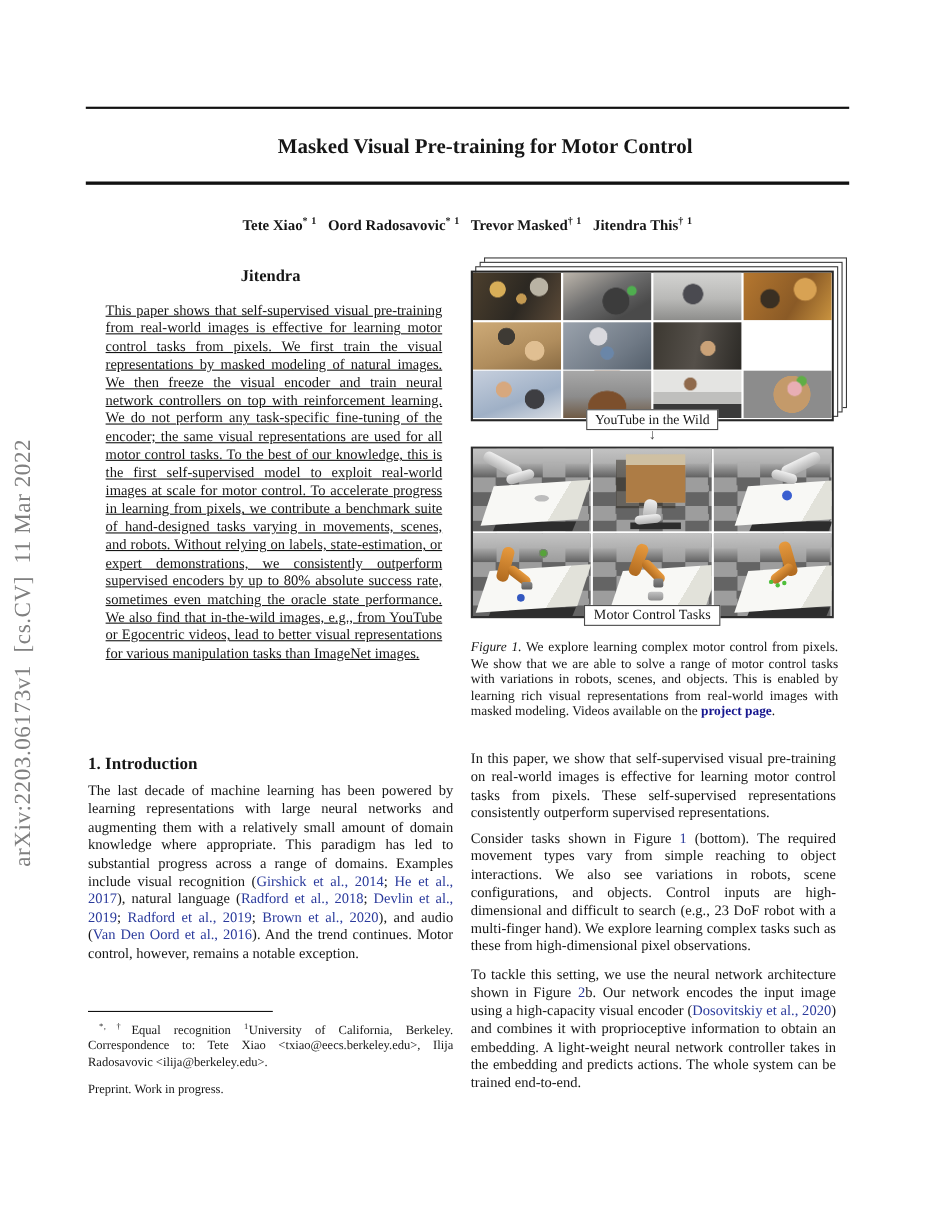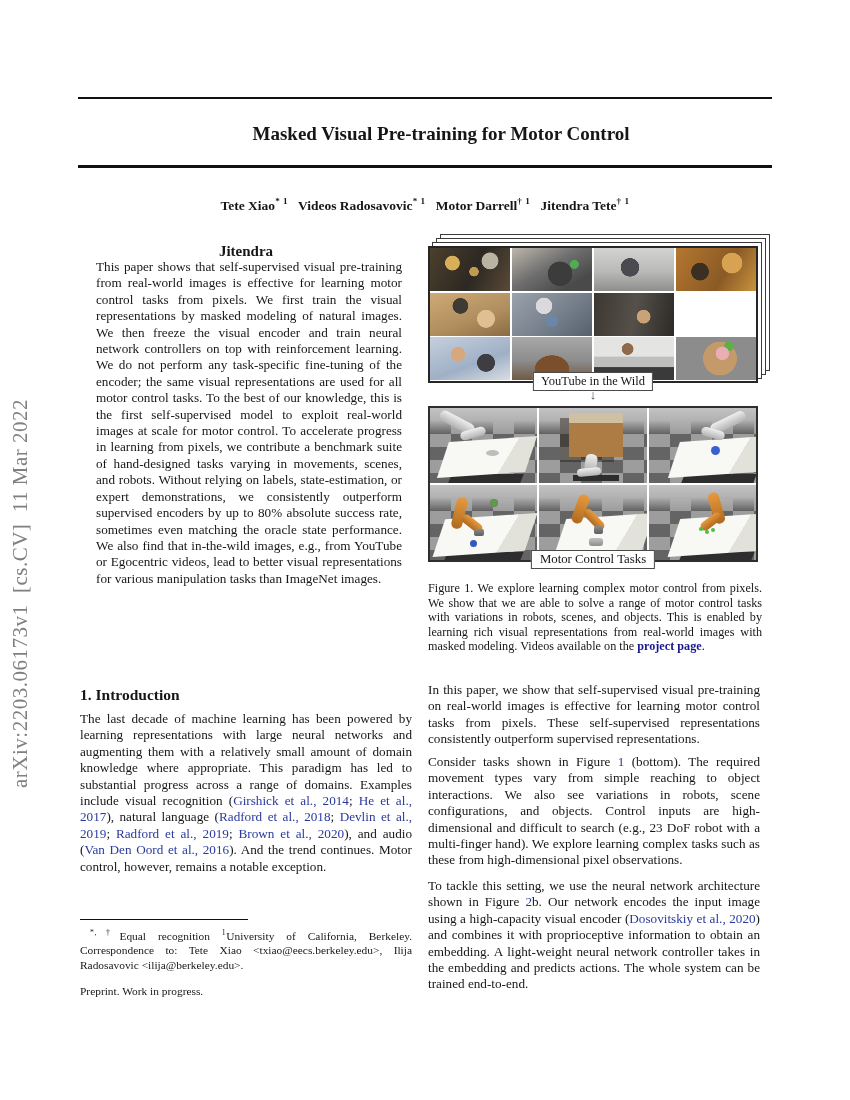--- a/index.html
+++ b/index.html
@@ -17,33 +17,33 @@
   
   #watermark{
     left:8px;top:268px;height:520px;width:34px;
     writing-mode:vertical-rl;transform:rotate(180deg);
     font-size:21px;color:#808080;white-space:pre;letter-spacing:.5px;
   }
   
   .just{text-align:justify;}
   .body-text{font-size:13.2px;line-height:16.4px;}
   #abstract-head{left:80px;top:243px;width:332px;text-align:center;font-size:15px;font-weight:bold;}
-  #abstract-text{left:96px;top:259px;width:306px;}
+  #abstract-text{left:96px;top:274px;width:306px;text-decoration:underline;}
   #intro-head{left:80px;top:686px;width:332px;font-size:15.5px;font-weight:bold;}
   #intro-text{left:80px;top:711px;width:332px;}
   #fn-rule{left:80px;top:919px;width:168px;height:1px;background:#111;}
   #footnote{left:80px;top:926px;width:332px;font-size:11.4px;line-height:14.6px;text-indent:10px;}
   #preprint{left:80px;top:985px;width:332px;font-size:11.4px;}
   #caption{left:428px;top:581px;width:334px;font-size:12.2px;line-height:14.6px;}
   #p1{left:428px;top:682px;width:332px;}
   #p2{left:428px;top:754px;width:332px;}
   #p3{left:428px;top:878px;width:332px;}
   .cite{color:#2a3a9c;}
   .link{color:#16168f;font-weight:bold;}
-  .it{}
+  .it{font-style:italic;}
   .sup{font-size:68%;vertical-align:super;letter-spacing:.5px;}
   
   .card-behind{position:absolute;background:#fff;border:1px solid #3a3a3a;width:330px;height:137px;box-sizing:border-box;}
   #fig-wild{left:428px;top:246px;width:330px;height:137px;}
   #wild-card{position:absolute;left:0;top:0;width:330px;height:137px;box-sizing:border-box;
     border:2px solid #262626;background:#fff;z-index:3;}
   #wild-grid{display:grid;grid-template-columns:repeat(4,1fr);grid-auto-rows:43px;gap:1.5px;width:100%;height:100%;background:#fff;}
   #wild-grid > div{width:100%;height:100%;}
   
   .w1{background:radial-gradient(circle at 28% 35%,#d8ae58 0 11%,transparent 12%),radial-gradient(circle at 55% 55%,#c49a52 0 9%,transparent 10%),radial-gradient(circle at 75% 30%,#b9b3a4 0 12%,transparent 13%),linear-gradient(115deg,#4c3f2d,#2c2822 55%,#5b4a38);}
@@ -119,21 +119,21 @@
     background:#fff;border:1px solid #4a4a4a;padding:1px 8px;font-size:12.8px;white-space:nowrap;}
 </style>
 </head>
 <body>
 
 <div id="watermark" class="abs">arXiv:2203.06173v1  [cs.CV]  11 Mar 2022</div>
 
 <div id="rule-top" class="abs rule"></div>
 <div id="paper-title" class="abs">Masked Visual Pre-training for Motor Control</div>
 <div id="rule-mid" class="abs rule"></div>
-<div id="authors" class="abs"><span>Tete Xiao</span><span class="sup">* 1</span><span>   </span><span>Videos Radosavovic</span><span class="sup">* 1</span><span>   </span><span>Motor Darrell</span><span class="sup">† 1</span><span>   </span><span>Jitendra Tete</span><span class="sup">† 1</span></div>
+<div id="authors" class="abs"><span>Tete Xiao</span><span class="sup">* 1</span><span>   </span><span>Oord Radosavovic</span><span class="sup">* 1</span><span>   </span><span>Trevor Masked</span><span class="sup">† 1</span><span>   </span><span>Jitendra This</span><span class="sup">† 1</span></div>
 
 <div id="abstract-head" class="abs">Jitendra</div>
 <div id="abstract-text" class="abs just body-text">This paper shows that self-supervised visual pre-training from real-world images is effective for learning motor control tasks from pixels. We first train the visual representations by masked modeling of natural images. We then freeze the visual encoder and train neural network controllers on top with reinforcement learning. We do not perform any task-specific fine-tuning of the encoder; the same visual representations are used for all motor control tasks. To the best of our knowledge, this is the first self-supervised model to exploit real-world images at scale for motor control. To accelerate progress in learning from pixels, we contribute a benchmark suite of hand-designed tasks varying in movements, scenes, and robots. Without relying on labels, state-estimation, or expert demonstrations, we consistently outperform supervised encoders by up to 80% absolute success rate, sometimes even matching the oracle state performance. We also find that in-the-wild images, e.g., from YouTube or Egocentric videos, lead to better visual representations for various manipulation tasks than ImageNet images.</div>
 
 <div id="intro-head" class="abs">1. Introduction</div>
 <div id="intro-text" class="abs just body-text"><span>The last decade of machine learning has been powered by learning representations with large neural networks and augmenting them with a relatively small amount of domain knowledge where appropriate. This paradigm has led to substantial progress across a range of domains. Examples include visual recognition (</span><span class="cite">Girshick et al., 2014</span><span>; </span><span class="cite">He et al., 2017</span><span>), natural language (</span><span class="cite">Radford et al., 2018</span><span>; </span><span class="cite">Devlin et al., 2019</span><span>; </span><span class="cite">Radford et al., 2019</span><span>; </span><span class="cite">Brown et al., 2020</span><span>), and audio (</span><span class="cite">Van Den Oord et al., 2016</span><span>). And the trend continues. Motor control, however, remains a notable exception.</span></div>
 
 <div id="fn-rule" class="abs"></div>
 <div id="footnote" class="abs just"><span class="sup">*,†</span><span>Equal recognition  </span><span class="sup">1</span><span>University of California, Berkeley. Correspondence to: Tete Xiao &lt;txiao@eecs.berkeley.edu&gt;, Ilija Radosavovic &lt;ilija@berkeley.edu&gt;.</span></div>
 <div id="preprint" class="abs">Preprint. Work in progress.</div>

